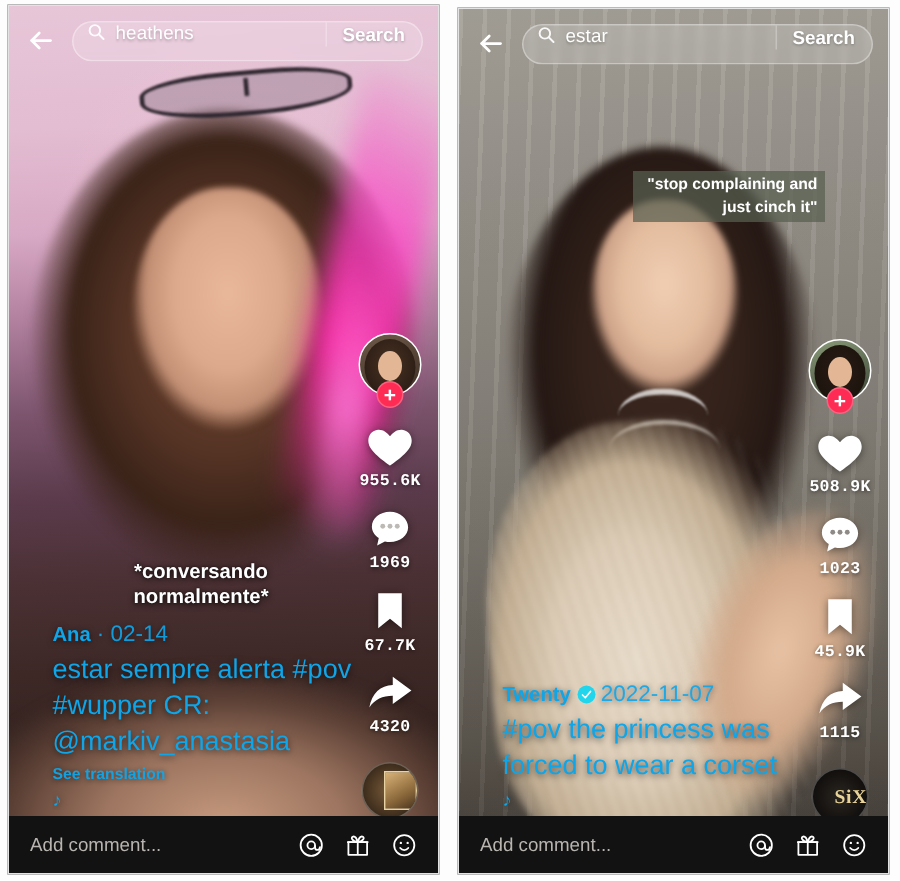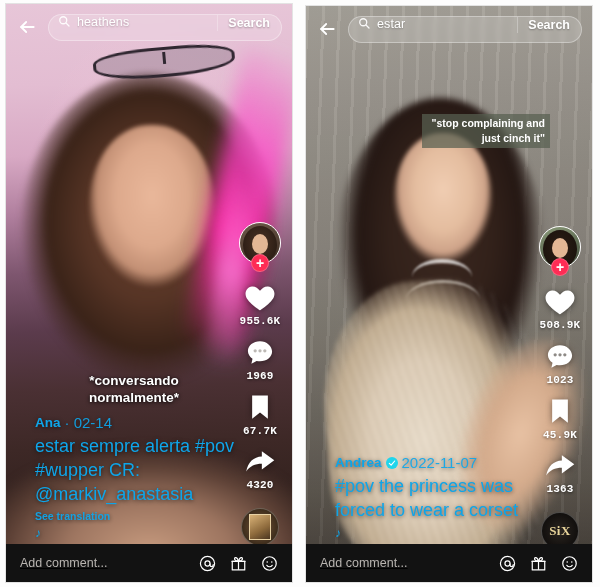--- a/index.html
+++ b/index.html
@@ -269,21 +269,21 @@
     text-shadow:0 1px 3px rgba(0,0,0,.55);
     letter-spacing:.2px;
     font-family:Liberation Mono, monospace;
   }
   .disc{
     width:38px; height:38px; border-radius:50%;
     margin-top:6px;
     overflow:hidden;
     border:1px solid rgba(255,255,255,.25);
     background:radial-gradient(circle at 50% 50%, #7a5c3a 0%, #4a3622 55%, #241a10 100%);
-    display:flex; align-items:center; justify-content:center;
+    display:flex; align-items:center; justify-content:flex-end;
     animation:none;
     cursor:pointer;
   }
   .disc.d2{
     background:radial-gradient(circle at 50% 50%, #2a2520 0%, #151210 60%, #090807 100%);
     color:#e8d49a; font-size:13px; font-weight:700;
     font-family:"Liberation Serif", serif;
     letter-spacing:.5px;
   }
   .disc .art{
@@ -363,21 +363,20 @@
   .music .note{ font-size:12px; }
 
   
   .cbar{
     position:absolute; left:0; right:0; bottom:0;
     height:38px;
     background:#121212;
     display:flex; align-items:center;
     padding:0 11px 0 14px;
     z-index:25;
-    text-decoration:underline;
   }
   .cbar .ph{
     flex:1 1 auto;
     color:#b8b4b0;
     font-size:12.5px;
   }
   .cbar .ic{
     width:24px; height:24px;
     display:flex; align-items:center; justify-content:center;
     margin-left:7px;
@@ -567,31 +566,31 @@
         <svg width="26" height="29" viewBox="0 0 18 24" fill="#fff">
           <path d="M2.5 2h13v19.4L9 16.2 2.5 21.4z"></path>
         </svg>
         <span class="cnt">45.9K</span>
       </div>
 
       <div class="act">
         <svg width="32" height="28" viewBox="0 0 26 22" fill="#fff">
           <path d="M14.5 2.2v4.4C7.8 6.9 3.2 11 1.8 18.8c3-4.4 7.1-6.3 12.7-6.3v4.5L24.6 9.6z"></path>
         </svg>
-        <span class="cnt">1363</span>
+        <span class="cnt">1115</span>
       </div>
 
       <div class="disc d2">
         <span>SiX</span>
       </div>
     </div>
 
     <div class="meta">
       <div class="uline">
-        <span class="uname">Andrea</span>
+        <span class="uname">Twenty</span>
         <span class="verif">
           <svg viewBox="0 0 24 24" fill="none" stroke="#fff" stroke-width="3.4" stroke-linecap="round" stroke-linejoin="round">
             <polyline points="4,13 9.5,18.5 20,6"></polyline>
           </svg>
         </span>
         <span class="udate">2022-11-07</span>
       </div>
       <div class="desc">#pov the princess was forced to wear a corset</div>
       <div class="music">
         <span class="note">♪</span>

